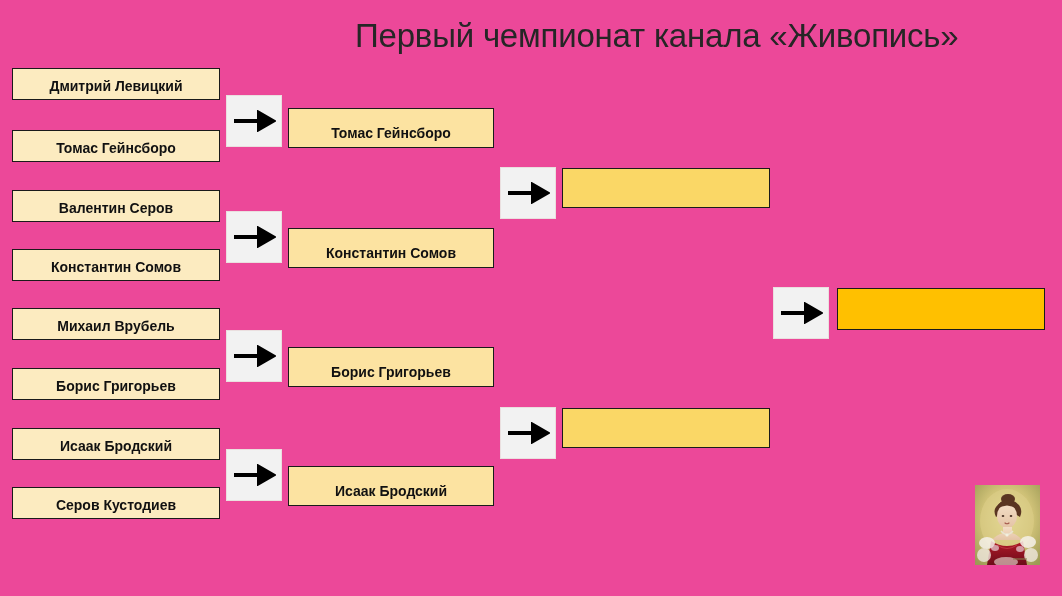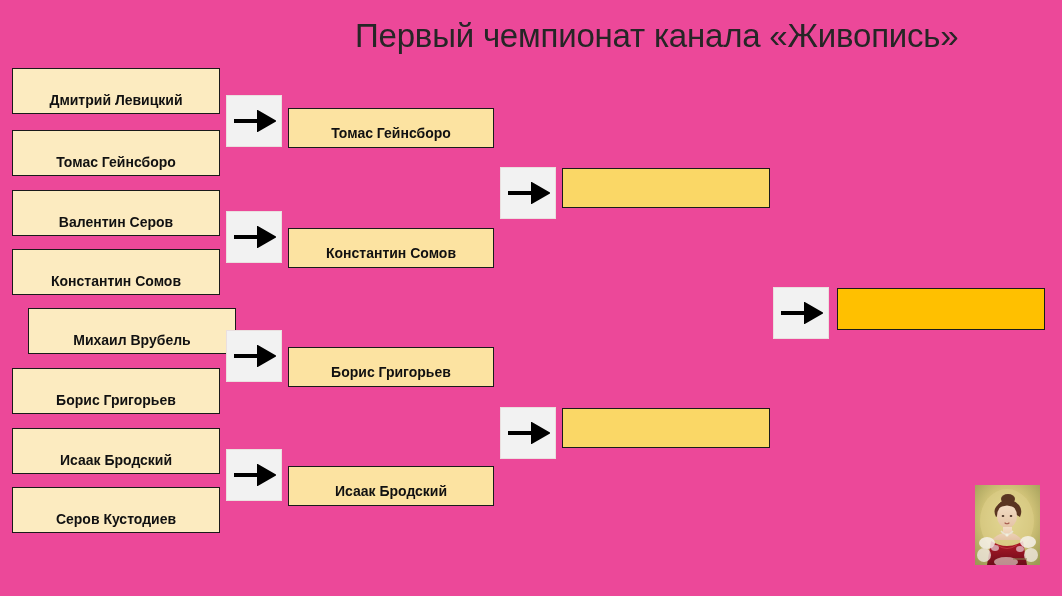--- a/index.html
+++ b/index.html
@@ -43,21 +43,21 @@
     justify-content: center;
     font-weight: bold;
     color: #111111;
     white-space: nowrap;
     overflow: hidden;
   }
 
   
   .r1 {
     width: 208px;
-    height: 46px;
+    height: 32px;
     background: #FCEBC0;
     border: 1.5px solid #1a1a1a;
     font-size: 14px;
     padding-bottom: 5px;
   }
 
   
   .r2 {
     width: 206px;
     height: 40px;
@@ -139,21 +139,21 @@
   <div class="slot r1" style="left:12px; top:249px;">Константин Сомов</div>
 
   <div class="arrow-tile" style="left:226px; top:211px;">
     <span>
       <svg width="44" height="22" viewBox="0 0 44 22">
         <path d="M2 11 H30 M27 3 L41 11 L27 19 Z" fill="#000" stroke="#000" stroke-width="4" stroke-linejoin="miter"></path>
       </svg>
     </span>
   </div>
 
-  <div class="slot r1" style="left:28px; top:308px;">Михаил Врубель</div>
+  <div class="slot r1" style="left:12px; top:308px;">Михаил Врубель</div>
 
   <div class="slot r1" style="left:12px; top:368px;">Борис Григорьев</div>
 
   <div class="arrow-tile" style="left:226px; top:330px;">
     <span>
       <svg width="44" height="22" viewBox="0 0 44 22">
         <path d="M2 11 H30 M27 3 L41 11 L27 19 Z" fill="#000" stroke="#000" stroke-width="4" stroke-linejoin="miter"></path>
       </svg>
     </span>
   </div>

